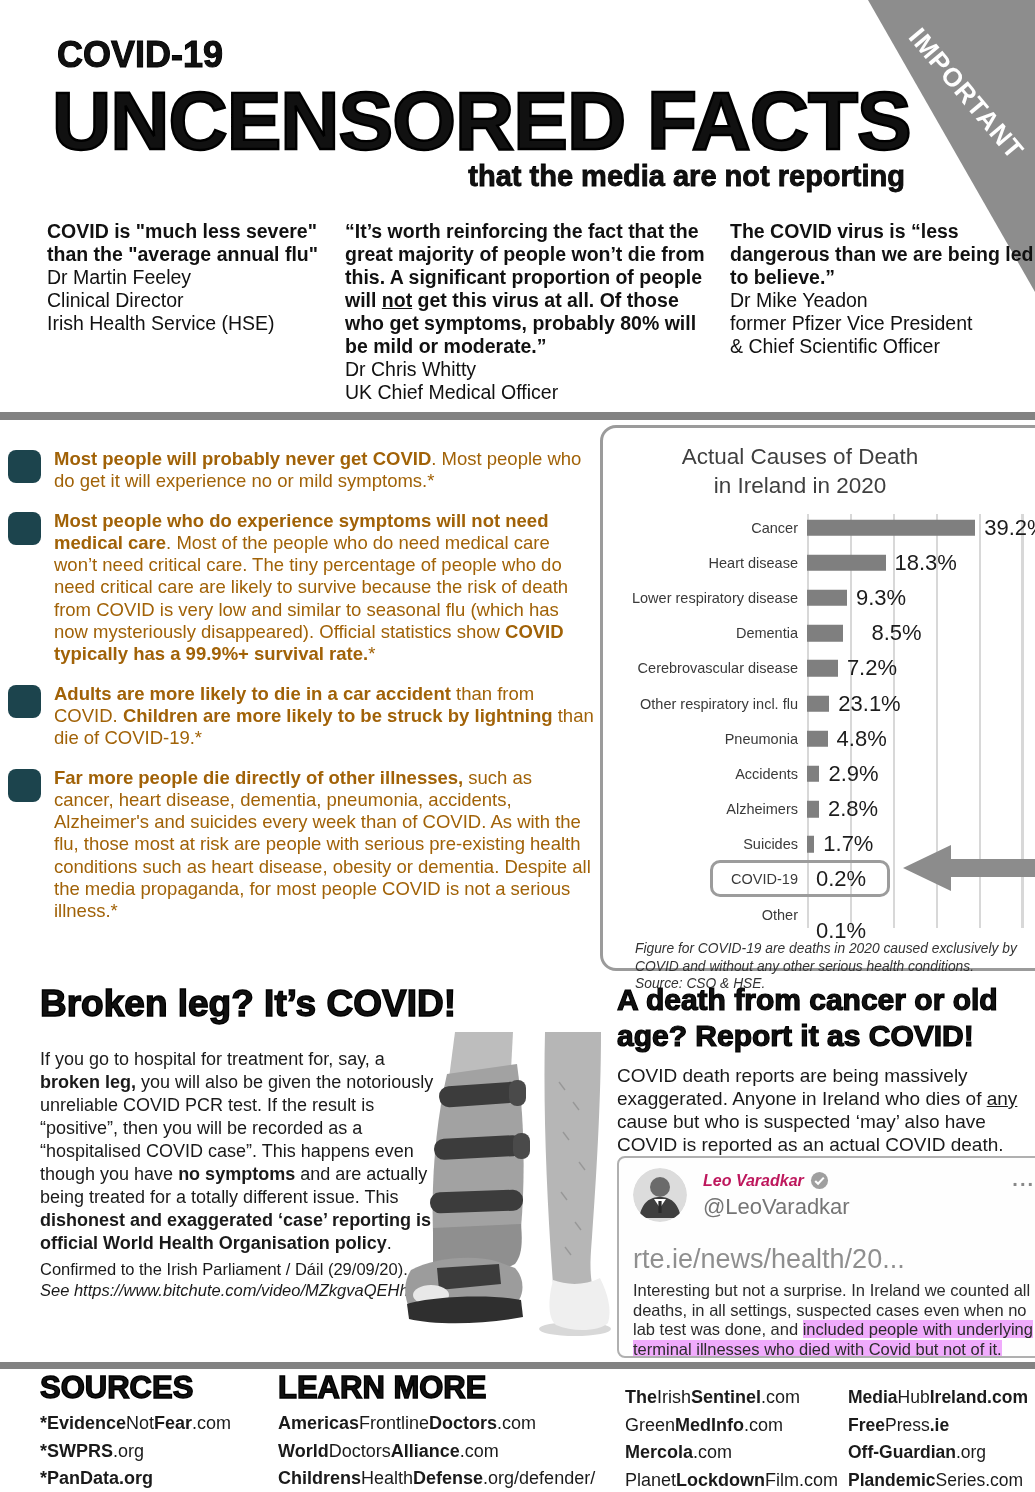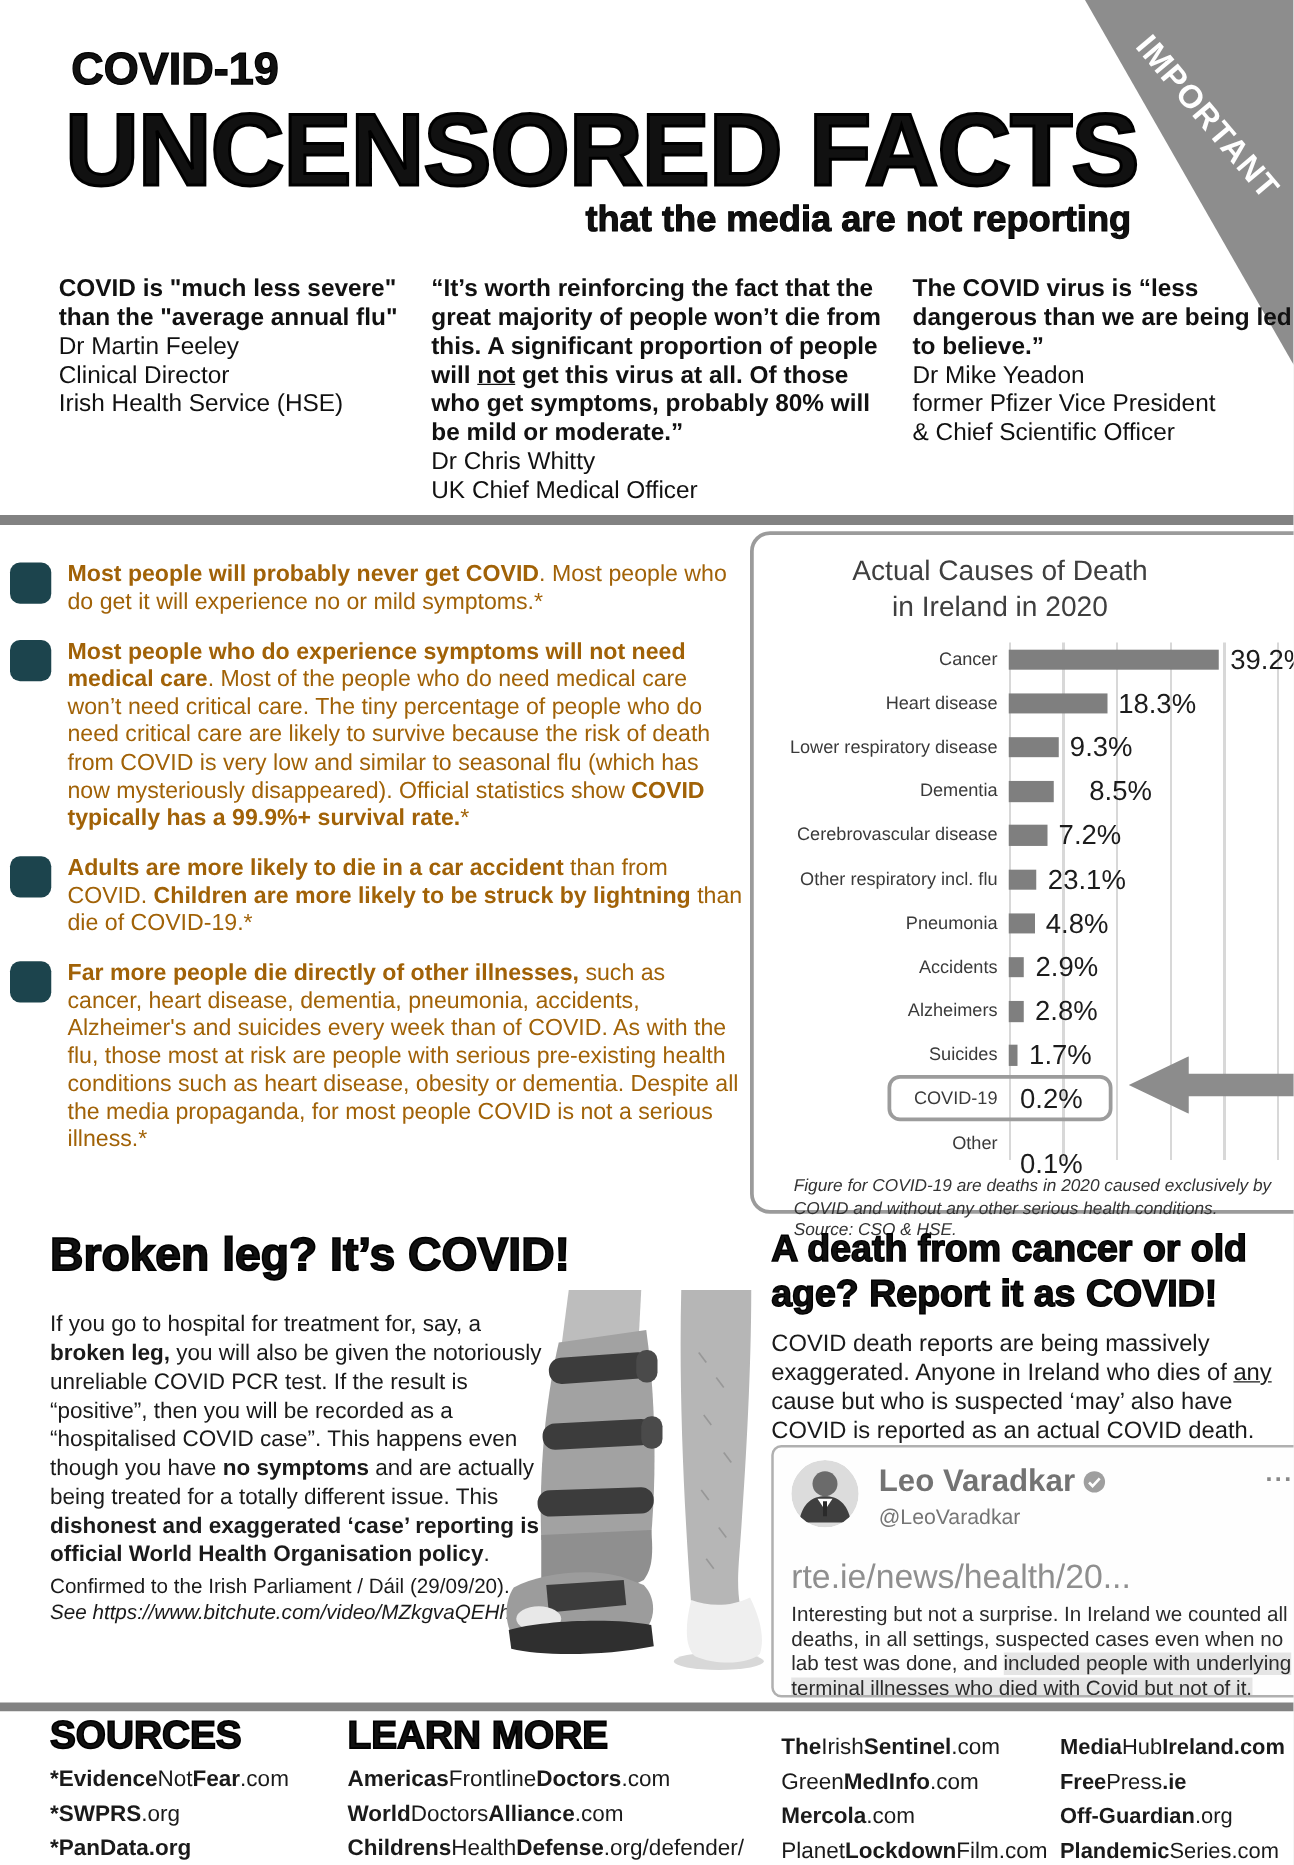--- a/index.html
+++ b/index.html
@@ -1,21 +1,21 @@
 <!DOCTYPE html>
 <html><head>
 <meta charset="utf-8">
 <style>
   html,body{margin:0;padding:0;background:#e8e8e8;}
   #page{position:relative;width:1035px;height:1492px;background:#fff;overflow:hidden;
         font-family:"Liberation Sans",sans-serif;color:#111;}
   .abs{position:absolute;}
   .b{font-weight:bold;}
   .u{text-decoration:underline;}
-  .hl{background:#e5e5e5;}
+  .hl{background:#f0abfc;}
 
   
   #banner{position:absolute;top:0;left:868px;width:167px;height:292px;background:#8d8d8d;
           -webkit-clip-path:polygon(0 0,100% 0,100% 100%);clip-path:polygon(0 0,100% 0,100% 100%);}
   #banner .lbl{position:absolute;left:58px;top:22px;transform:rotate(50deg);transform-origin:left top;
           color:#fff;font-weight:bold;font-size:26px;letter-spacing:1px;}
 
   
   .kicker{left:57px;top:34px;font-size:36px;font-weight:bold;-webkit-text-stroke:1px #000;}
   .title{left:52px;top:74px;font-size:82px;font-weight:bold;letter-spacing:-1px;-webkit-text-stroke:2.4px #000;white-space:nowrap;}
@@ -65,22 +65,22 @@
   .h2-right{left:617px;top:982px;width:420px;font-size:30px;line-height:36px;font-weight:bold;-webkit-text-stroke:1.2px #000;}
   #cd-body{left:617px;top:1064px;width:420px;font-size:19px;line-height:23px;color:#1a1a1a;}
 
   
   #tweet{left:617px;top:1156px;width:434px;height:202px;border:2px solid #b0b0b0;border-radius:8px;
          box-sizing:border-box;background:#fefefe;padding:10px 14px;overflow:hidden;}
   .tw-head{display:flex;align-items:flex-start;}
   .tw-avatar{flex:none;width:54px;height:54px;border-radius:50%;overflow:hidden;}
   .tw-names{margin-left:16px;padding-top:3px;}
   .tw-name-row{display:flex;align-items:center;gap:6px;}
-  .tw-name{font-size:25px;font-weight:bold;color:#737373;}
-  .tw-handle{font-size:17px;color:#757575;margin-top:4px;}
+  .tw-name{font-size:16px;font-weight:bold;color:#be185d;font-style:italic;}
+  .tw-handle{font-size:22px;color:#757575;margin-top:4px;}
   .tw-more{margin-left:auto;font-size:20px;color:#888;letter-spacing:2px;font-weight:bold;}
   .tw-link{margin-top:22px;font-size:27px;color:#8f8f8f;}
   .tw-body{margin-top:6px;font-size:16.5px;line-height:19.6px;color:#2b2b2b;}
 
   
   .f-head{font-size:31px;font-weight:bold;-webkit-text-stroke:1.4px #000;}
   #f-sources-h{left:40px;top:1370px;}
   #f-learn-h{left:278px;top:1370px;}
   .f-list{font-size:18px;line-height:27.5px;color:#1a1a1a;}
   #f-sources{left:40px;top:1410px;}

